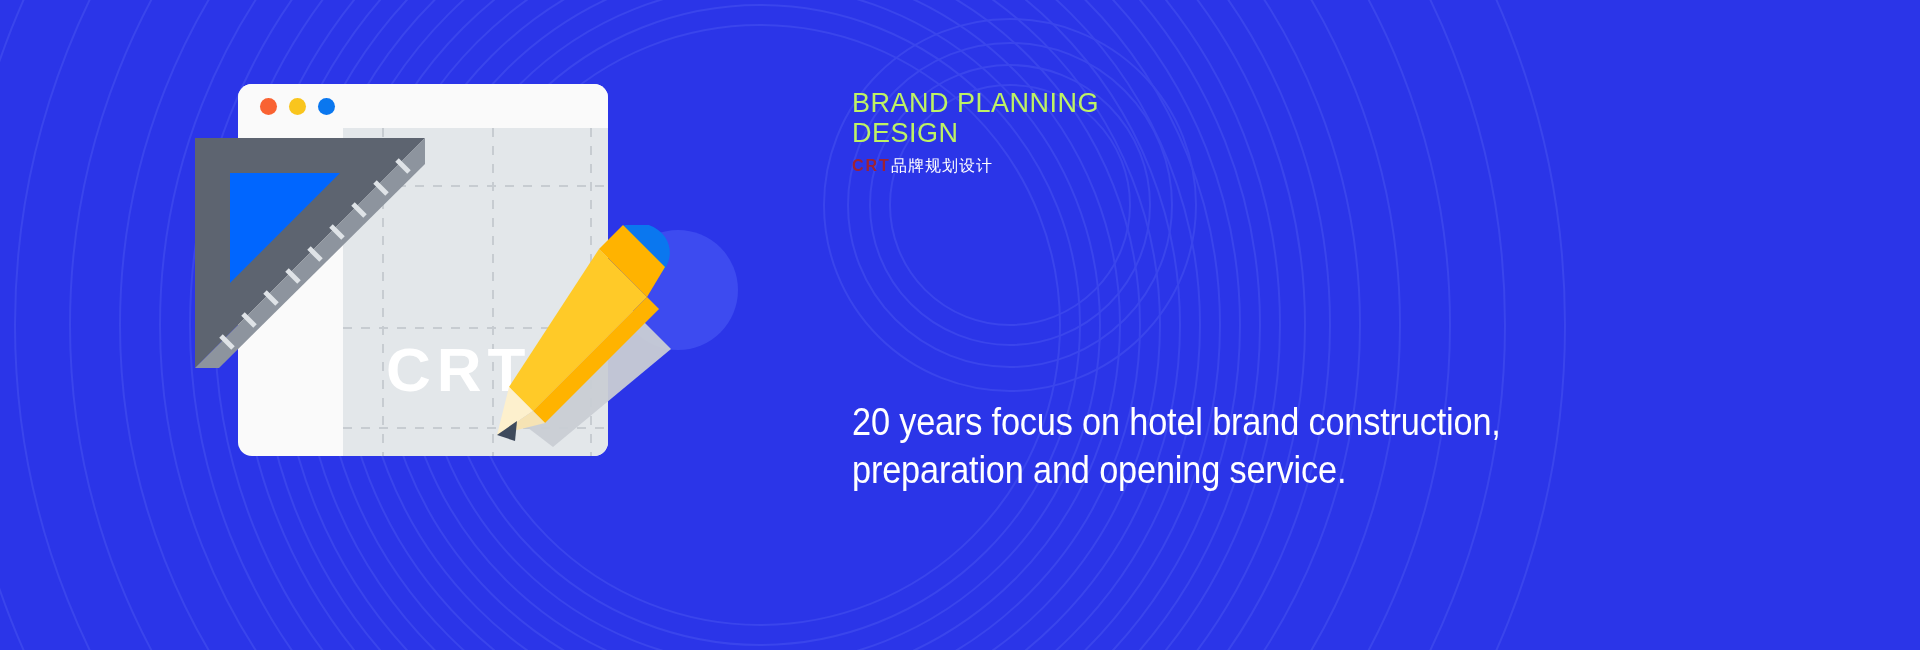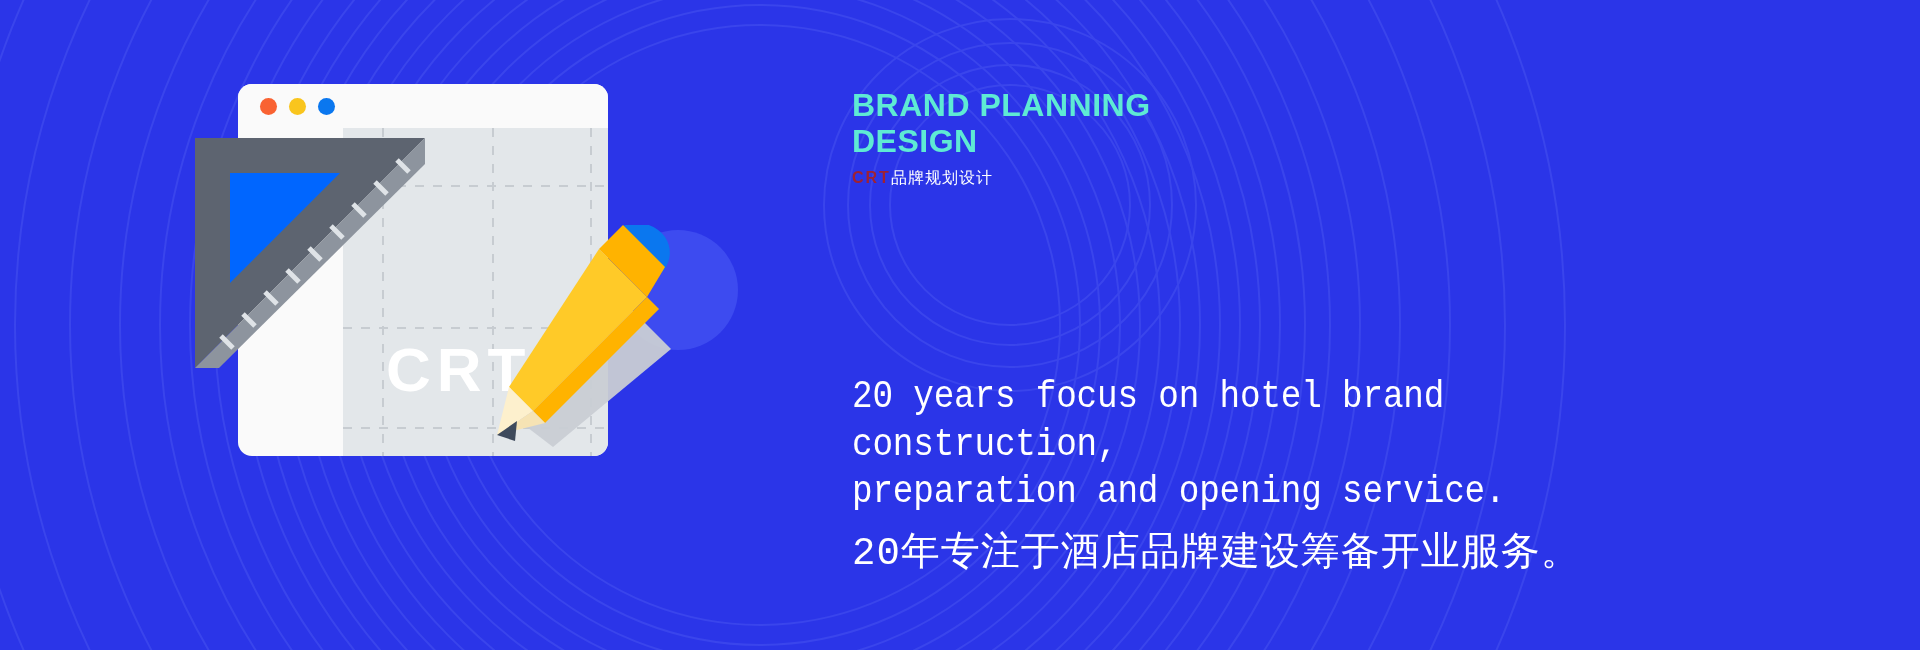--- a/index.html
+++ b/index.html
@@ -114,43 +114,42 @@
   .pencil { position: absolute; left: 245px; top: 145px; }
 
   
   .headline-block {
     position: absolute;
     left: 852px;
     top: 88px;
     width: 700px;
   }
   .headline {
-    color: #5eead4;
-    font-size: 32px;
-    font-weight: 700;
+    color: #bef264;
+    font-size: 27px;
+    font-weight: 400;
     line-height: 1.12;
     letter-spacing: 0.5px;
     margin: 0;
     white-space: pre-line;
   }
   .subhead {
     margin: 8px 0 0 0;
     font-size: 16px;
     line-height: 1.2;
     color: #ffffff;
     letter-spacing: 1px;
   }
   .subhead .crt-red { color: #9e2234; font-weight: 700; letter-spacing: 2px; }
 
   .tagline-block {
     position: absolute;
     left: 852px;
-    top: 374px;
+    top: 398px;
     width: 900px;
-    font-family: Liberation Mono, monospace;
   }
   .tagline-en {
     margin: 0;
     color: #ffffff;
     font-size: 39px;
     font-weight: 400;
     line-height: 1.22;
     letter-spacing: -0.2px;
     transform: scaleX(0.88);
     transform-origin: left center;
@@ -268,16 +267,15 @@
     <h1 class="headline">BRAND PLANNING
 DESIGN</h1>
     <p class="subhead">
       <span class="crt-red">CRT</span><span>品牌规划设计</span>
     </p>
   </div>
 
   <div class="tagline-block">
     <p class="tagline-en">20 years focus on hotel brand construction,
 preparation and opening service.</p>
-    <p class="tagline-cn">20年专注于酒店品牌建设筹备开业服务。</p>
   </div>
 
 </div>
 
 </body></html>

